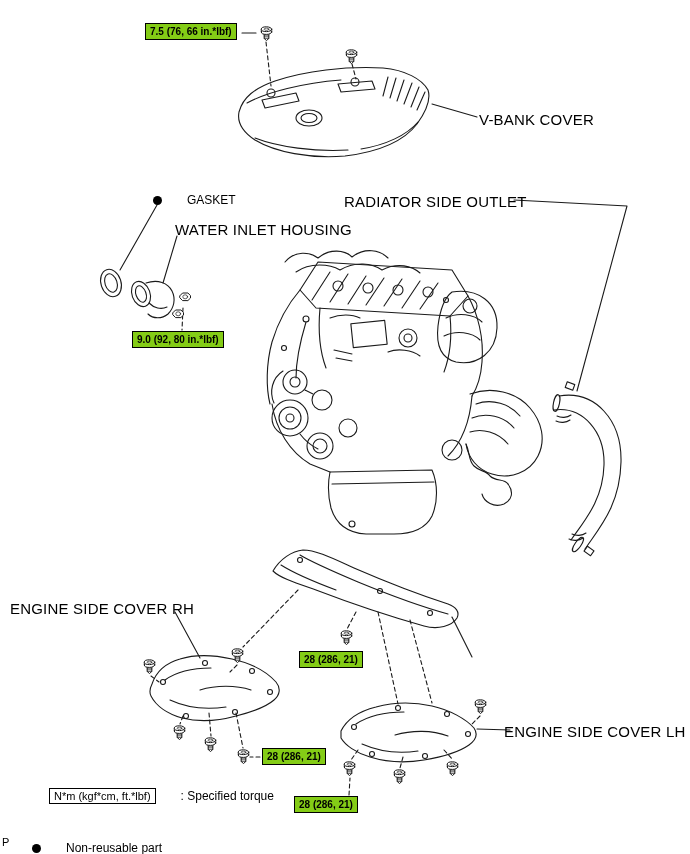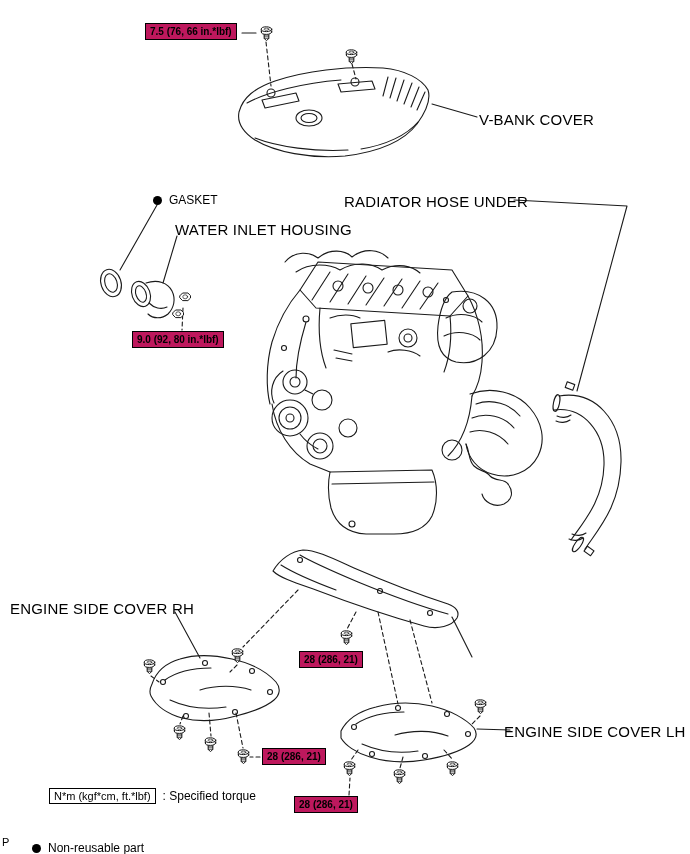--- a/index.html
+++ b/index.html
@@ -19,28 +19,28 @@
     font-size: 15px;
     white-space: nowrap;
     letter-spacing: 0.2px;
   }
   .torque-box {
     position: absolute;
     font-size: 10px;
     font-weight: bold;
     border: 1px solid #000;
     padding: 2px 4px;
-    background: #be185d;
+    background: #84cc16;
     white-space: nowrap;
   }
   .legend-row {
     position: absolute;
     display: flex;
     align-items: center;
-    gap: 7px;
+    gap: 25px;
     font-size: 12px;
     white-space: nowrap;
   }
   .dot {
     width: 9px; height: 9px;
     border-radius: 50%;
     background: #000;
     display: inline-block;
     flex: 0 0 auto;
   }
@@ -255,21 +255,21 @@
     </g>
   </svg>
 
   <div class="diagram-label" style="left:479px; top:111px;">V-BANK COVER</div>
 
   <div class="legend-row" style="left:153px; top:193px;">
     <span class="dot"></span>
     <span>GASKET</span>
   </div>
 
-  <div class="diagram-label" style="left:344px; top:193px;">RADIATOR HOSE UNDER</div>
+  <div class="diagram-label" style="left:344px; top:193px;">RADIATOR SIDE OUTLET</div>
   <div class="diagram-label" style="left:175px; top:221px;">WATER INLET HOUSING</div>
   <div class="diagram-label" style="left:10px; top:600px;">ENGINE SIDE COVER RH</div>
   <div class="diagram-label" style="left:504px; top:723px;">ENGINE SIDE COVER LH</div>
 
   <div class="torque-box" style="left:145px; top:23px;">7.5 (76, 66 in.*lbf)</div>
   <div class="torque-box" style="left:132px; top:331px;">9.0 (92, 80 in.*lbf)</div>
   <div class="torque-box" style="left:299px; top:651px;">28 (286, 21)</div>
   <div class="torque-box" style="left:262px; top:748px;">28 (286, 21)</div>
   <div class="torque-box" style="left:294px; top:796px;">28 (286, 21)</div>
 

